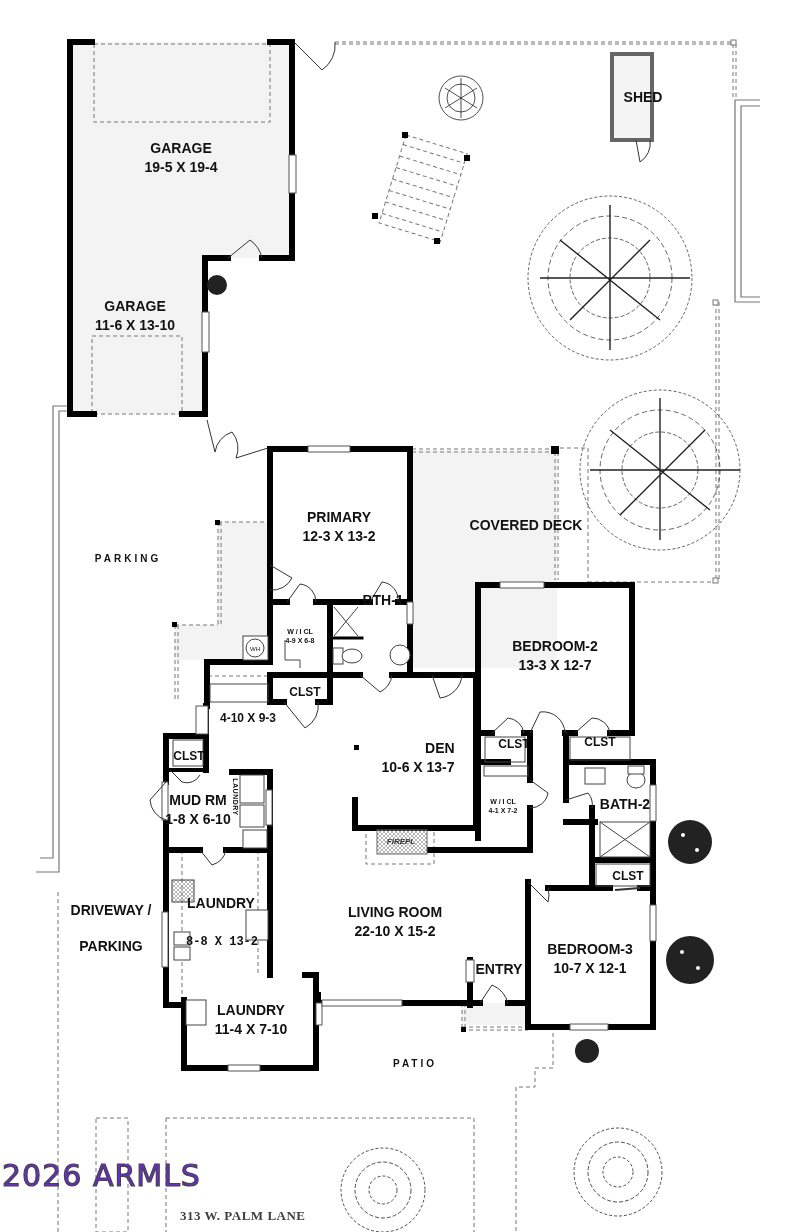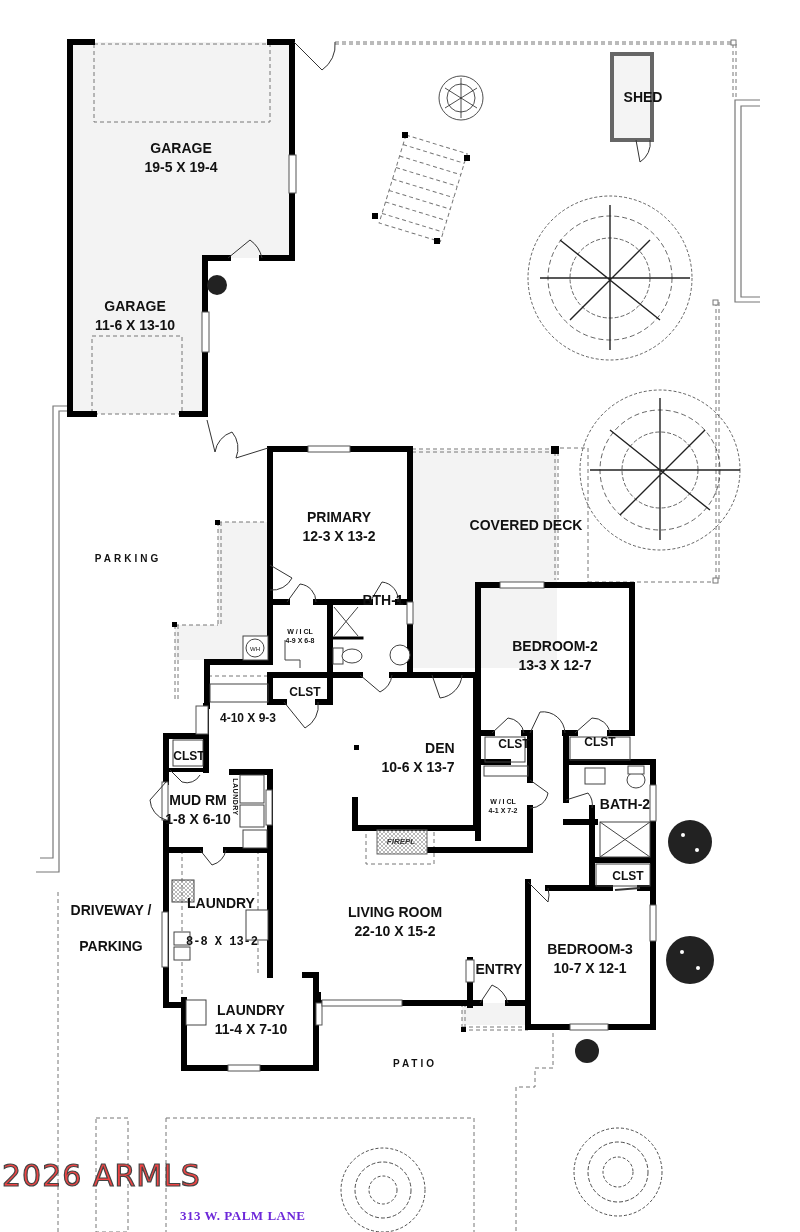--- a/index.html
+++ b/index.html
@@ -6,22 +6,22 @@
   body { width: 800px; height: 1232px; position: relative; overflow: hidden; font-family: "Liberation Sans", sans-serif; }
   #plan { position: absolute; left: 0; top: 0; width: 800px; height: 1232px; }
   .lbl { position: absolute; font-family: "Liberation Sans", sans-serif; font-weight: bold; color: #111; text-align: center; white-space: nowrap; line-height: 1.35; transform: translate(-50%, -50%); }
   .lbl .name, .lbl .dim { display: block; }
   .lbl-md { font-size: 14px; }
   .lbl-sm { font-size: 12px; padding-left: 12px; }
   .lbl-xs { font-size: 7px; }
   .spaced { letter-spacing: 3px; font-size: 10px; }
   .vert { writing-mode: vertical-rl; font-size: 7px; letter-spacing: 0.5px; transform: translate(-50%, -50%); }
   .firepl { font-style: italic; font-weight: bold; font-size: 8px; color: #333; }
-  .watermark { position: absolute; left: 2px; top: 1158px; font-family: "DejaVu Sans", sans-serif; font-size: 30px; font-weight: normal; color: #ef4444; -webkit-text-stroke: 1.2px #444; letter-spacing: 1px; }
-  .address { position: absolute; left: 180px; top: 1208px; font-family: "Liberation Serif", serif; font-weight: bold; font-size: 13px; color: #6d28d9; letter-spacing: 0.5px; }
+  .watermark { position: absolute; left: 2px; top: 1158px; font-family: "DejaVu Sans", sans-serif; font-size: 30px; font-weight: normal; color: #6d28d9; -webkit-text-stroke: 1.2px #444; letter-spacing: 1px; }
+  .address { position: absolute; left: 180px; top: 1208px; font-family: "Liberation Serif", serif; font-weight: bold; font-size: 13px; color: #404040; letter-spacing: 0.5px; }
 </style>
 </head>
 <body>
 
 <svg id="plan" viewBox="0 0 800 1232" xmlns="http://www.w3.org/2000/svg">
   <defs>
     <pattern id="hatch" width="4" height="4" patternUnits="userSpaceOnUse">
       <path d="M0 4 L4 0 M0 0 L4 4" stroke="#888" stroke-width="0.6"></path>
     </pattern>
     <g id="tree-leafy">

